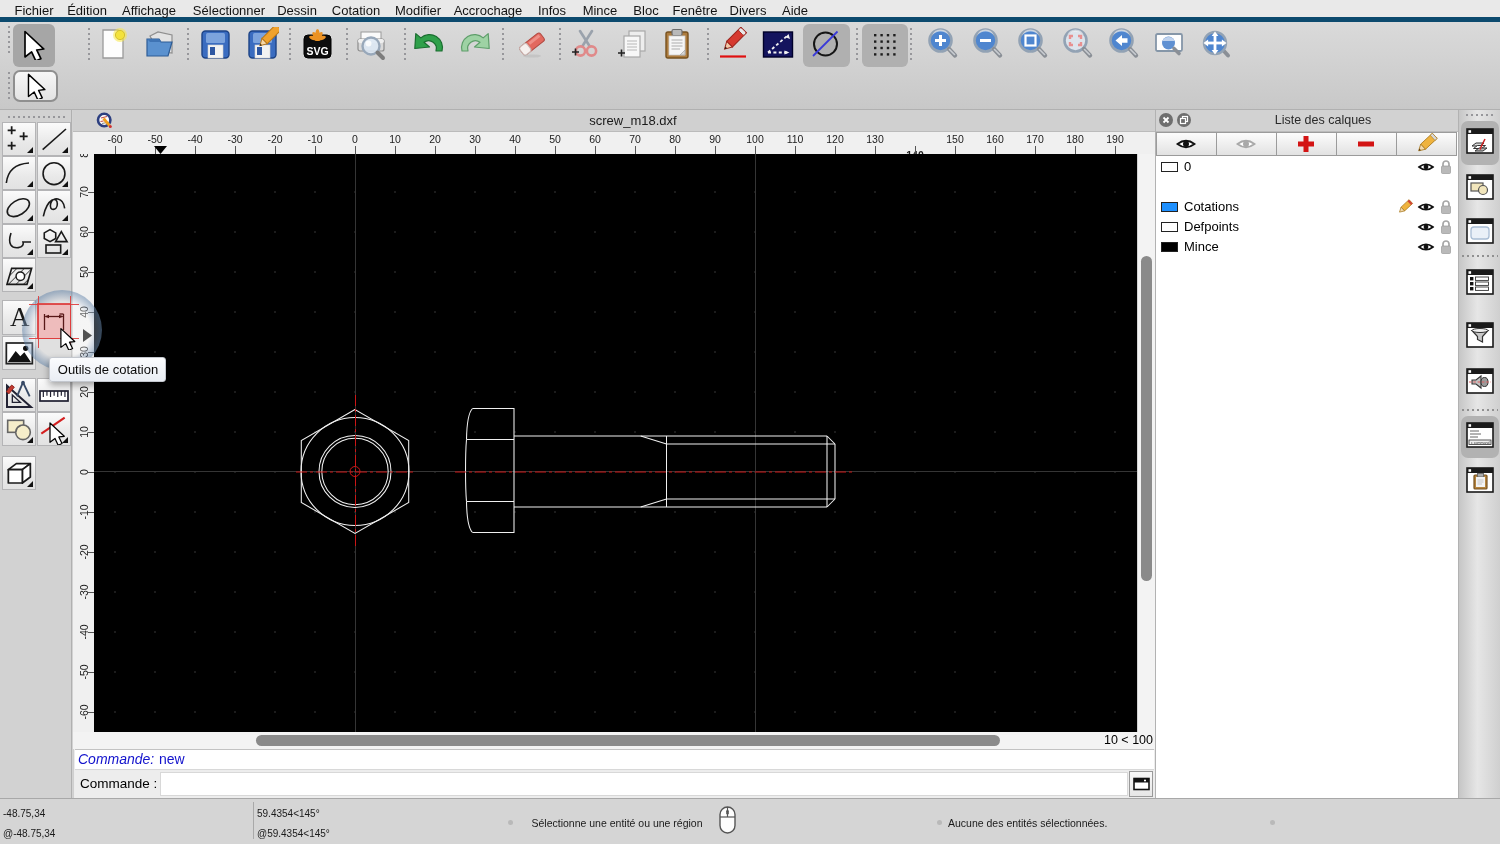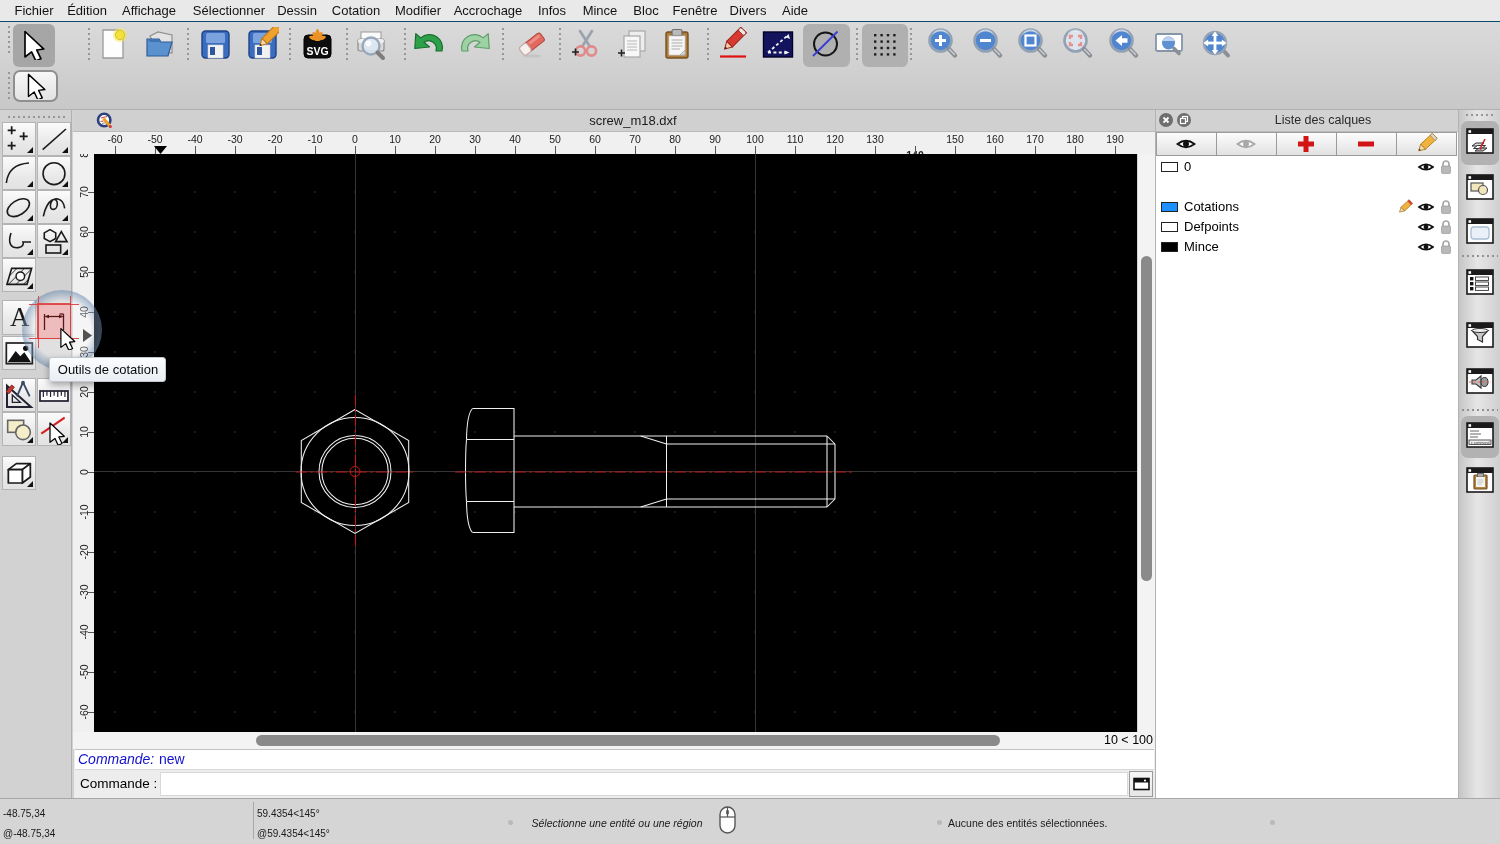--- a/index.html
+++ b/index.html
@@ -17,21 +17,21 @@
 .lrow{position:absolute;left:0;width:100%;height:20px;}
 .lswatch{position:absolute;left:5px;top:5px;width:17px;height:10px;border:1px solid #222;}
 .lname{position:absolute;left:28px;top:2px;font-size:13px;color:#000;}
 .sbtxt{position:absolute;font-size:10px;color:#1a1a1a;}
 .lbtn{position:absolute;top:0;height:24px;background:linear-gradient(#fcfcfc,#e2e2e2);border:1px solid #9b9b9b;}
 </style>
 </head>
 <body>
 <div id="root">
 
-<div class="ab" style="left:0;top:0;width:1500px;height:22px;background:#e9e9e9;border-bottom:1px solid #0c4a6e;">
+<div class="ab" style="left:0;top:0;width:1500px;height:22px;background:#e9e9e9;border-bottom:5px solid #0c4a6e;">
 <span class="menui ctr" style="left:34px;">Fichier</span>
 <span class="menui ctr" style="left:87px;">Édition</span>
 <span class="menui ctr" style="left:149px;">Affichage</span>
 <span class="menui ctr" style="left:229px;">Sélectionner</span>
 <span class="menui ctr" style="left:297px;">Dessin</span>
 <span class="menui ctr" style="left:356px;">Cotation</span>
 <span class="menui ctr" style="left:418px;">Modifier</span>
 <span class="menui ctr" style="left:488px;">Accrochage</span>
 <span class="menui ctr" style="left:552px;">Infos</span>
 <span class="menui ctr" style="left:600px;">Mince</span>
@@ -774,21 +774,21 @@
 <div class="ab" style="left:3px;top:145px;width:36px;height:2px;background-image:repeating-linear-gradient(to right,#909090 0 2px,rgba(0,0,0,0) 2px 5px);"></div>
 <div class="ab" style="left:3px;top:299px;width:36px;height:2px;background-image:repeating-linear-gradient(to right,#909090 0 2px,rgba(0,0,0,0) 2px 5px);"></div>
 </div>
 
 <div id="sbar" class="ab" style="left:0;top:798px;width:1500px;height:46px;background:#d5d5d5;border-top:1px solid #a8a8a8;">
 <div class="ab" style="left:253px;top:3px;width:1px;height:37px;background:#a9a9a9;"></div>
 <span class="sbtxt" style="left:3px;top:9px;">-48.75,34</span>
 <span class="sbtxt" style="left:3px;top:29px;">@-48.75,34</span>
 <span class="sbtxt" style="left:257px;top:9px;">59.4354&lt;145°</span>
 <span class="sbtxt" style="left:257px;top:29px;">@59.4354&lt;145°</span>
-<span class="sbtxt ctr" style="left:617px;top:18px;font-size:10.5px;font-style:italic;">Sélectionne une entité ou une région</span>
+<span class="sbtxt ctr" style="left:617px;top:18px;font-size:10.5px;">Sélectionne une entité ou une région</span>
 <span class="sbtxt" style="left:948px;top:18px;font-size:10.5px;">Aucune des entités sélectionnées.</span>
 <div class="ab" style="left:508px;top:21px;width:5px;height:5px;border-radius:50%;background:#b9b9b9;"></div>
 <div class="ab" style="left:937px;top:21px;width:5px;height:5px;border-radius:50%;background:#b9b9b9;"></div>
 <div class="ab" style="left:1270px;top:21px;width:5px;height:5px;border-radius:50%;background:#b9b9b9;"></div>
 <svg class="ab" style="left:717px;top:6px;" width="22" height="32" viewBox="0 0 22 32">
         <rect x="3" y="2" width="15" height="26" rx="7.5" fill="#fdfdfd" stroke="#555" stroke-width="1.4"></rect>
         <line x1="10.5" y1="2" x2="10.5" y2="12" stroke="#555" stroke-width="1.2"></line>
         <line x1="3" y1="12" x2="18" y2="12" stroke="#555" stroke-width="1.2"></line>
         <rect x="9.2" y="5" width="2.6" height="4.5" rx="1.3" fill="#555"></rect>
       </svg>

